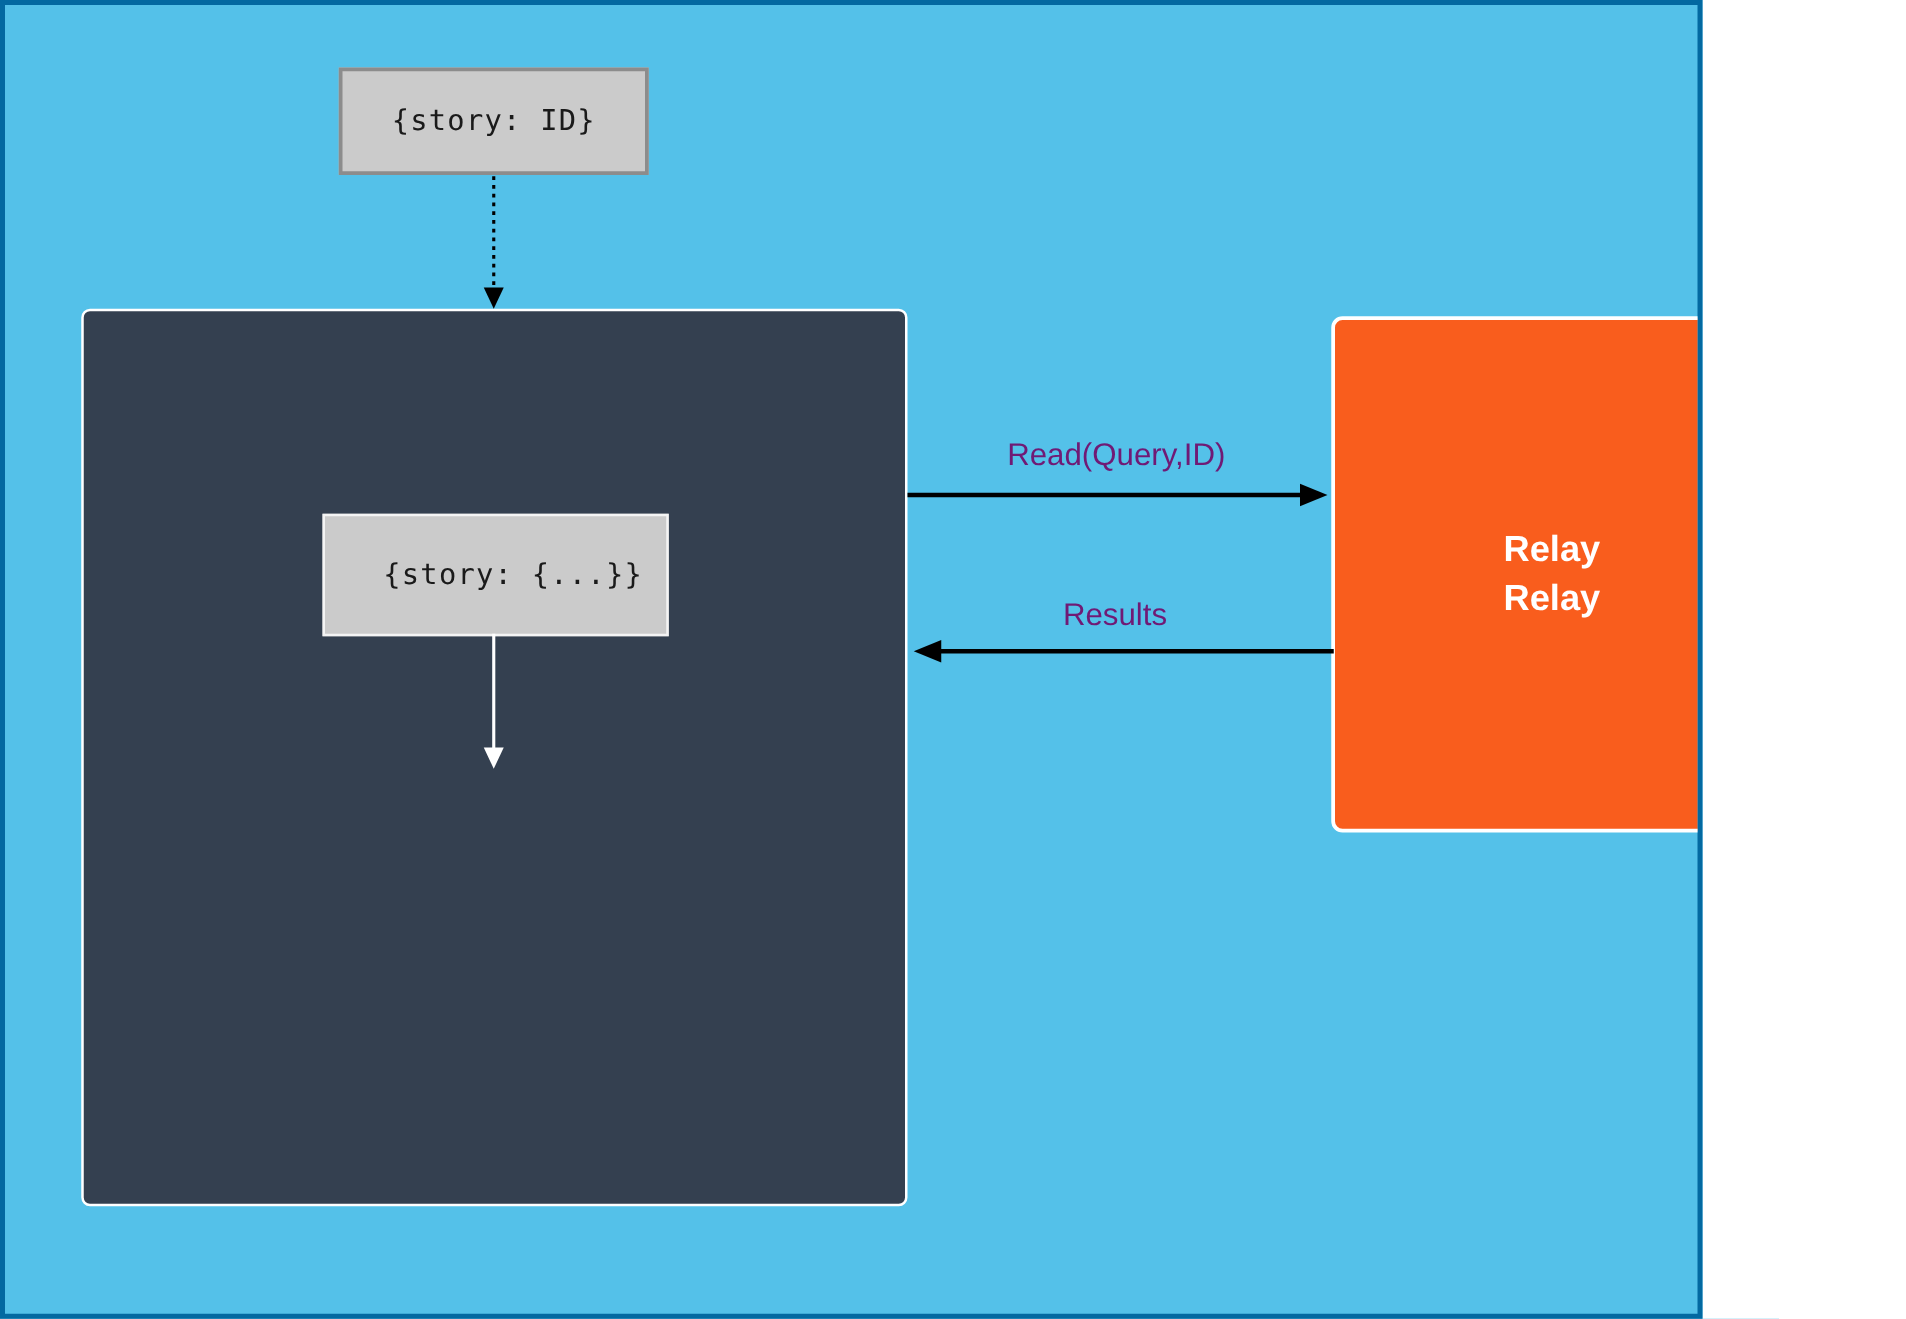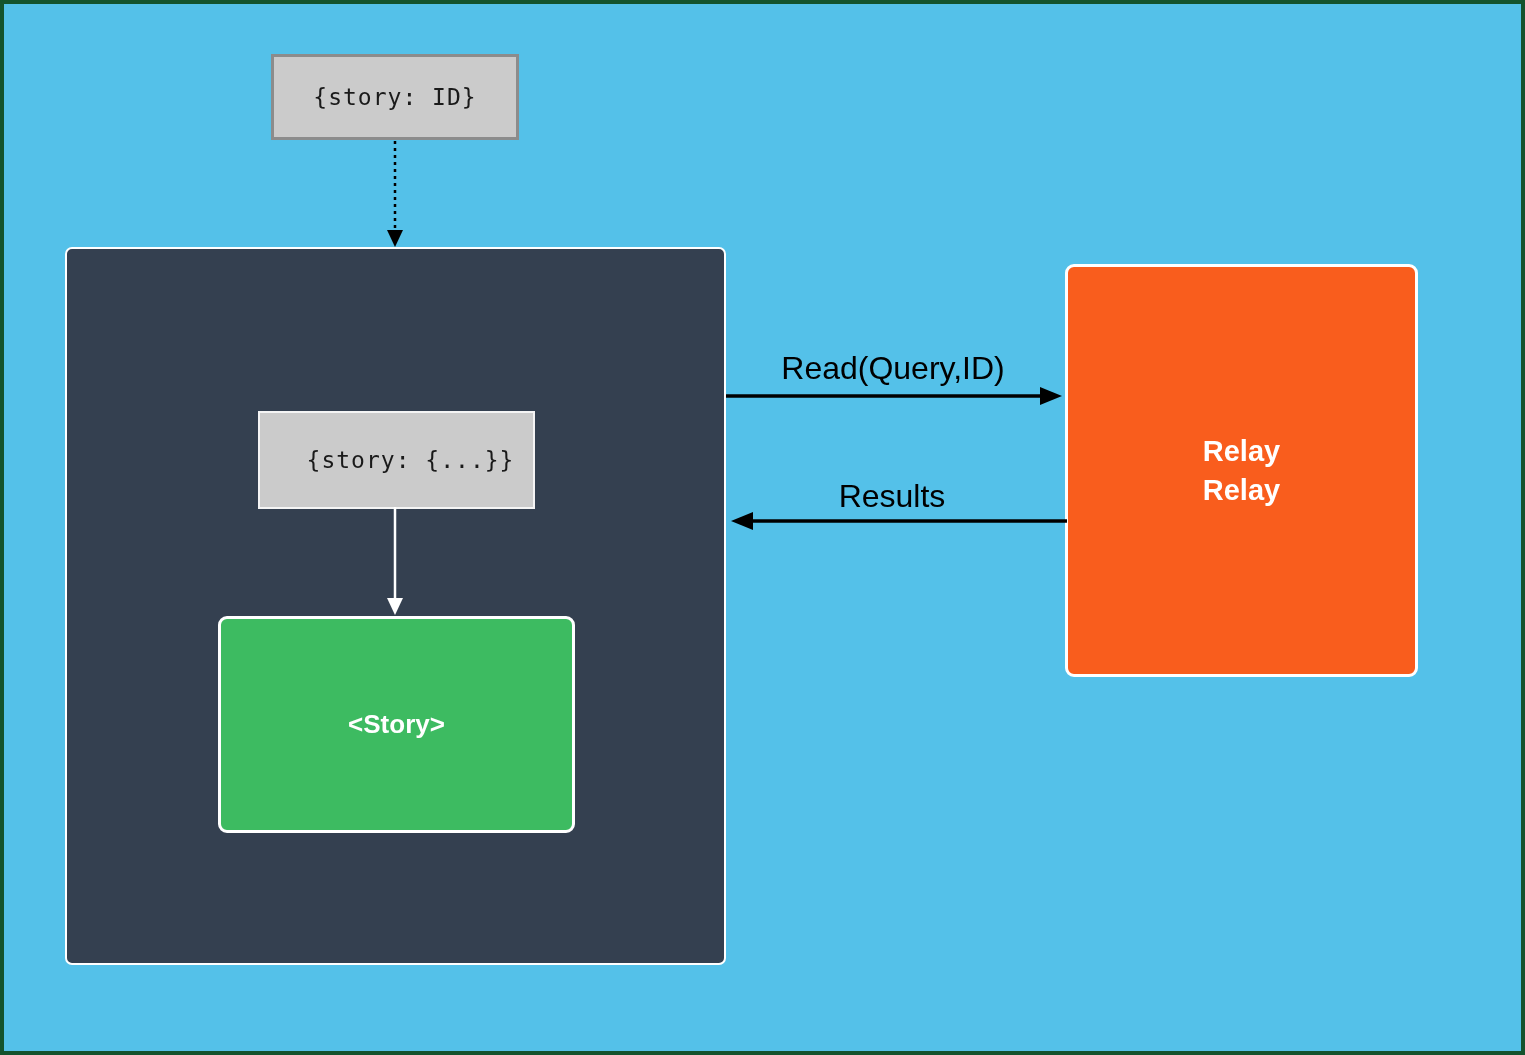--- a/index.html
+++ b/index.html
@@ -1,24 +1,24 @@
 <!DOCTYPE html>
 <html><head>
 <meta charset="utf-8">
 <style>
   html, body {
     margin: 0;
     padding: 0;
   }
   .canvas {
     position: relative;
-    width: 1525px;
+    width: 1362px;
     height: 1055px;
     background: #54C1E9;
-    border: 4px solid #14532d;
+    border: 4px solid #0369a1;
     box-sizing: border-box;
     overflow: hidden;
     font-family: "Liberation Sans", sans-serif;
   }
   .node {
     position: absolute;
     box-sizing: border-box;
   }
   .mono {
     font-family: "DejaVu Sans Mono", "Liberation Mono", monospace;
@@ -83,21 +83,21 @@
     display: flex;
     align-items: center;
     justify-content: center;
     color: #FFFFFF;
     font-size: 26px;
     font-weight: bold;
   }
   
   .relay-store {
     left: 1061px;
-    top: 260px;
+    top: 249px;
     width: 353px;
     height: 413px;
     background: #F95D1D;
     border: 3px solid #FFFFFF;
     border-radius: 9px;
     display: flex;
     align-items: center;
     justify-content: center;
     color: #FFFFFF;
     font-size: 29px;
@@ -109,45 +109,42 @@
     position: absolute;
     left: 0;
     top: 0;
     width: 1525px;
     height: 1055px;
     pointer-events: none;
   }
   .edge-label {
     position: absolute;
     transform: translateX(-50%);
-    color: #000000;
-    font-size: 32px;
+    color: #701a75;
+    font-size: 25px;
     white-space: nowrap;
   }
   .edge-label.read    { left: 889px; top: 346px; }
   .edge-label.results { left: 888px; top: 474px; }
 </style>
 </head>
 <body>
 
 <div class="canvas">
 
   <div class="node input-props">
     <span class="mono">{story: ID}</span>
   </div>
 
   <div class="node relay-container">
 
     <div class="node inner-props">
       <span class="mono">{story: {...}}</span>
     </div>
 
-    <div class="node story">
-      <span>&lt;Story&gt;</span>
-    </div>
   </div>
 
   <div class="node relay-store">
     <div>
       <div>Relay</div>
       <div>Relay</div>
     </div>
   </div>
 
   <svg class="edges-svg" viewBox="0 0 1525 1055" xmlns="http://www.w3.org/2000/svg">

